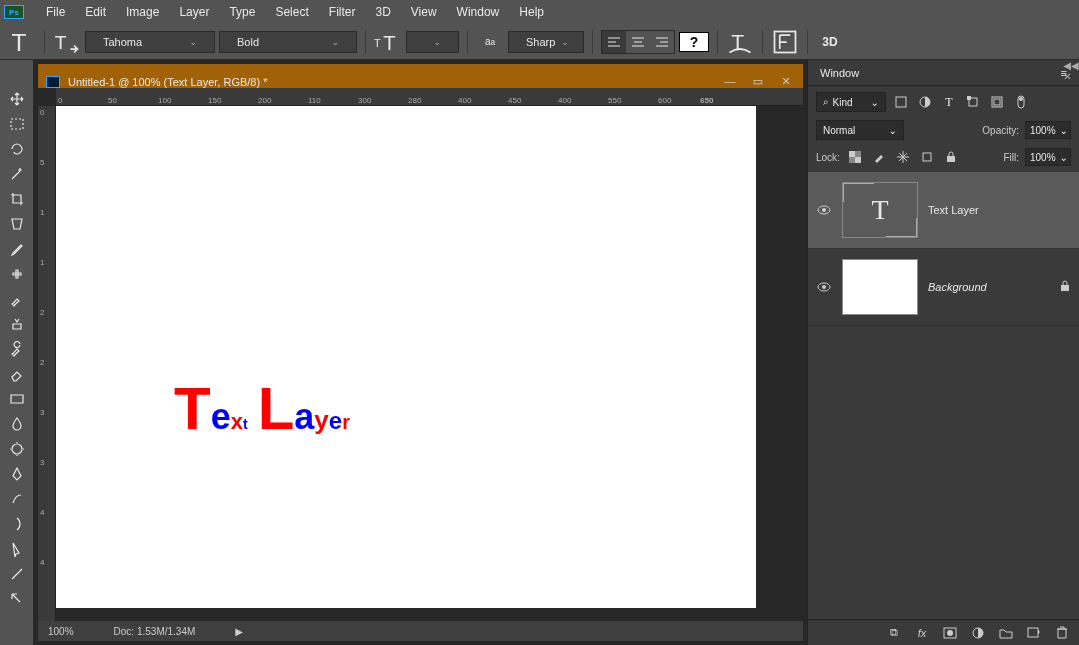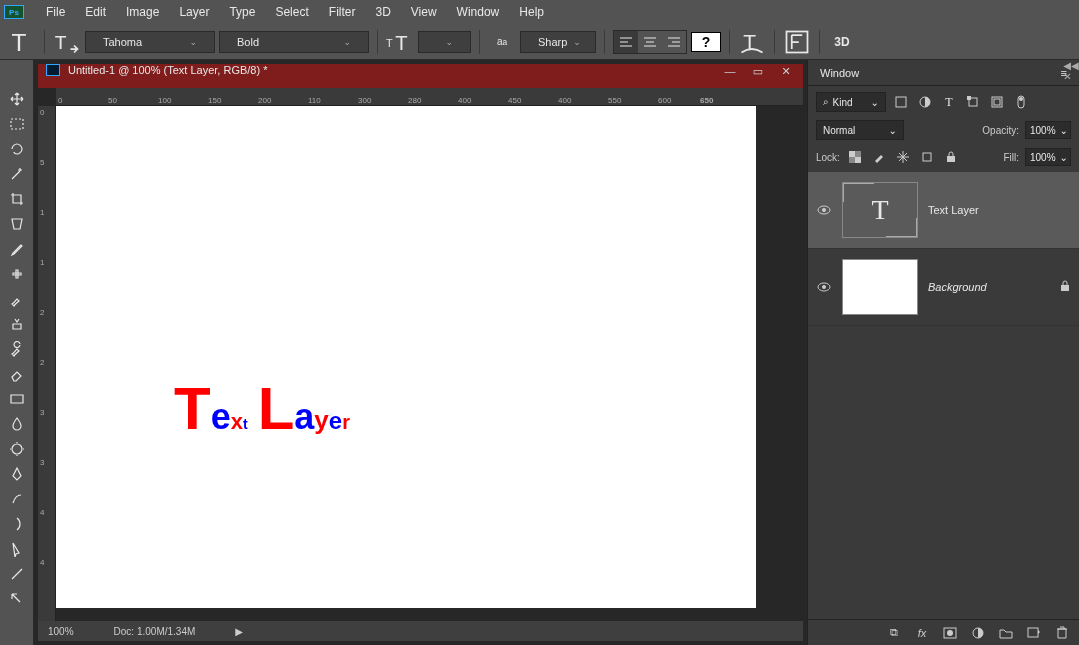--- a/index.html
+++ b/index.html
@@ -8,37 +8,37 @@
 .menubar { height: 24px; background: #535353; display: flex; align-items: center; padding: 0 4px; }
 .ps-icon { width: 20px; height: 14px; background: #14532d; border: 1px solid #31a8ff; color: #31a8ff; font-size: 8px; font-weight: bold; display: flex; align-items: center; justify-content: center; margin-right: 12px; }
 .menubar-item { padding: 4px 10px; cursor: pointer; font-size: 12px; }
 
 .optionsbar { height: 36px; background: #535353; display: flex; align-items: center; padding: 0 8px; gap: 4px; border-bottom: 1px solid #2a2a2a; }
 .opt-ico { width: 28px; height: 24px; display: flex; align-items: center; justify-content: center; color: #e8e8e8; }
 .opt-sep { width: 1px; height: 24px; background: #3a3a3a; margin: 0 4px; }
 .dropdown { background: #3f3f3f; border: 1px solid #2a2a2a; height: 22px; display: flex; align-items: center; padding: 0 17px; gap: 6px; font-size: 11px; cursor: pointer; }
 .dropdown .chev { font-size: 9px; color: #aaa; margin-left: auto; }
 .dd-font { width: 130px; }
-.dd-weight { width: 150px; justify-content: flex-end; }
+.dd-weight { width: 138px; justify-content: flex-end; }
 .dd-size { width: 53px; }
 .dd-aa { width: 76px; }
 .align-group { display: flex; border: 1px solid #2a2a2a; }
 .align-btn { width: 24px; height: 22px; display: flex; align-items: center; justify-content: center; background: #535353; cursor: pointer; }
 .align-btn.active { background: #3a3a3a; }
 .color-swatch { width: 30px; height: 20px; background: #fff; border: 1px solid #000; cursor: pointer; display: flex; align-items: center; justify-content: center; color: #000; font-size: 14px; font-weight: bold; }
 
 .tabwell { position: absolute; right: 2px; top: 60px; width: 12px; display: flex; flex-direction: column; align-items: center; color: #aaa; font-size: 10px; }
 
 .main { display: flex; height: 585px; }
 .toolbar { width: 34px; background: #535353; display: flex; flex-direction: column; align-items: center; padding-top: 28px; gap: 3px; border-right: 1px solid #2a2a2a; }
 .tool { width: 24px; height: 22px; display: flex; align-items: center; justify-content: center; cursor: pointer; border-radius: 2px; position: relative; }
 .tool svg { width: 16px; height: 16px; }
 
 .workspace { flex: 1; background: #272727; display: flex; flex-direction: column; }
-.doc-titlebar { height: 24px; background: #7f1d1d; display: flex; align-items: flex-start; padding: 0 8px; gap: 8px; margin: 4px 4px 0 4px; }
+.doc-titlebar { height: 24px; background: #a16207; display: flex; align-items: flex-end; padding: 0 8px; gap: 8px; margin: 4px 4px 0 4px; }
 .doc-icon { width: 14px; height: 12px; background: #001d33; border: 1px solid #31a8ff; }
 .doc-title { font-size: 11px; flex: 1; }
 .win-btns { display: flex; gap: 10px; }
 .win-btn { width: 18px; height: 14px; display: flex; align-items: center; justify-content: center; cursor: pointer; color: #ccc; }
 
 .ruler-h { height: 18px; background: #3a3a3a; margin: 0 4px 0 22px; display: flex; align-items: flex-start; overflow: hidden; position: relative; border-bottom: 1px solid #222; }
 .ruler-h .tick { position: absolute; bottom: 0; font-size: 8px; color: #aaa; }
 .ruler-h .tick::before { content: ""; position: absolute; left: 0; bottom: -6px; width: 1px; height: 5px; background: #888; }
 
 .canvas-row { flex: 1; display: flex; margin: 0 4px; overflow: hidden; }
@@ -327,21 +327,21 @@
           <div class="tick" style="top: 452px;">4</div>
         </div>
       <div class="canvas-area">
         <div class="canvas">
           <div class="text-render" id="text-render"><span class="tr-red" style="font-size: 60px;">T</span><span class="tr-blue" style="font-size: 36px;">e</span><span class="tr-red" style="font-size: 22px;">x</span><span class="tr-blue" style="font-size: 14px;">t</span><span class="tr-red" style="font-size: 36px;"> </span><span class="tr-red" style="font-size: 60px;">L</span><span class="tr-blue" style="font-size: 36px;">a</span><span class="tr-red" style="font-size: 26px;">y</span><span class="tr-blue" style="font-size: 24px;">e</span><span class="tr-red" style="font-size: 20px;">r</span></div>
         </div>
       </div>
     </div>
     <div class="statusbar">
       <span>100%</span>
-      <span>Doc: 1.00M/1.34M</span>
+      <span>Doc: 1.53M/1.34M</span>
       <span>▶</span>
     </div>
   </div>
 
   <div class="panels">
     <div class="panel-tab">
       <span>Window</span>
       <span>≡</span>
     </div>
     <div class="panel-body">

